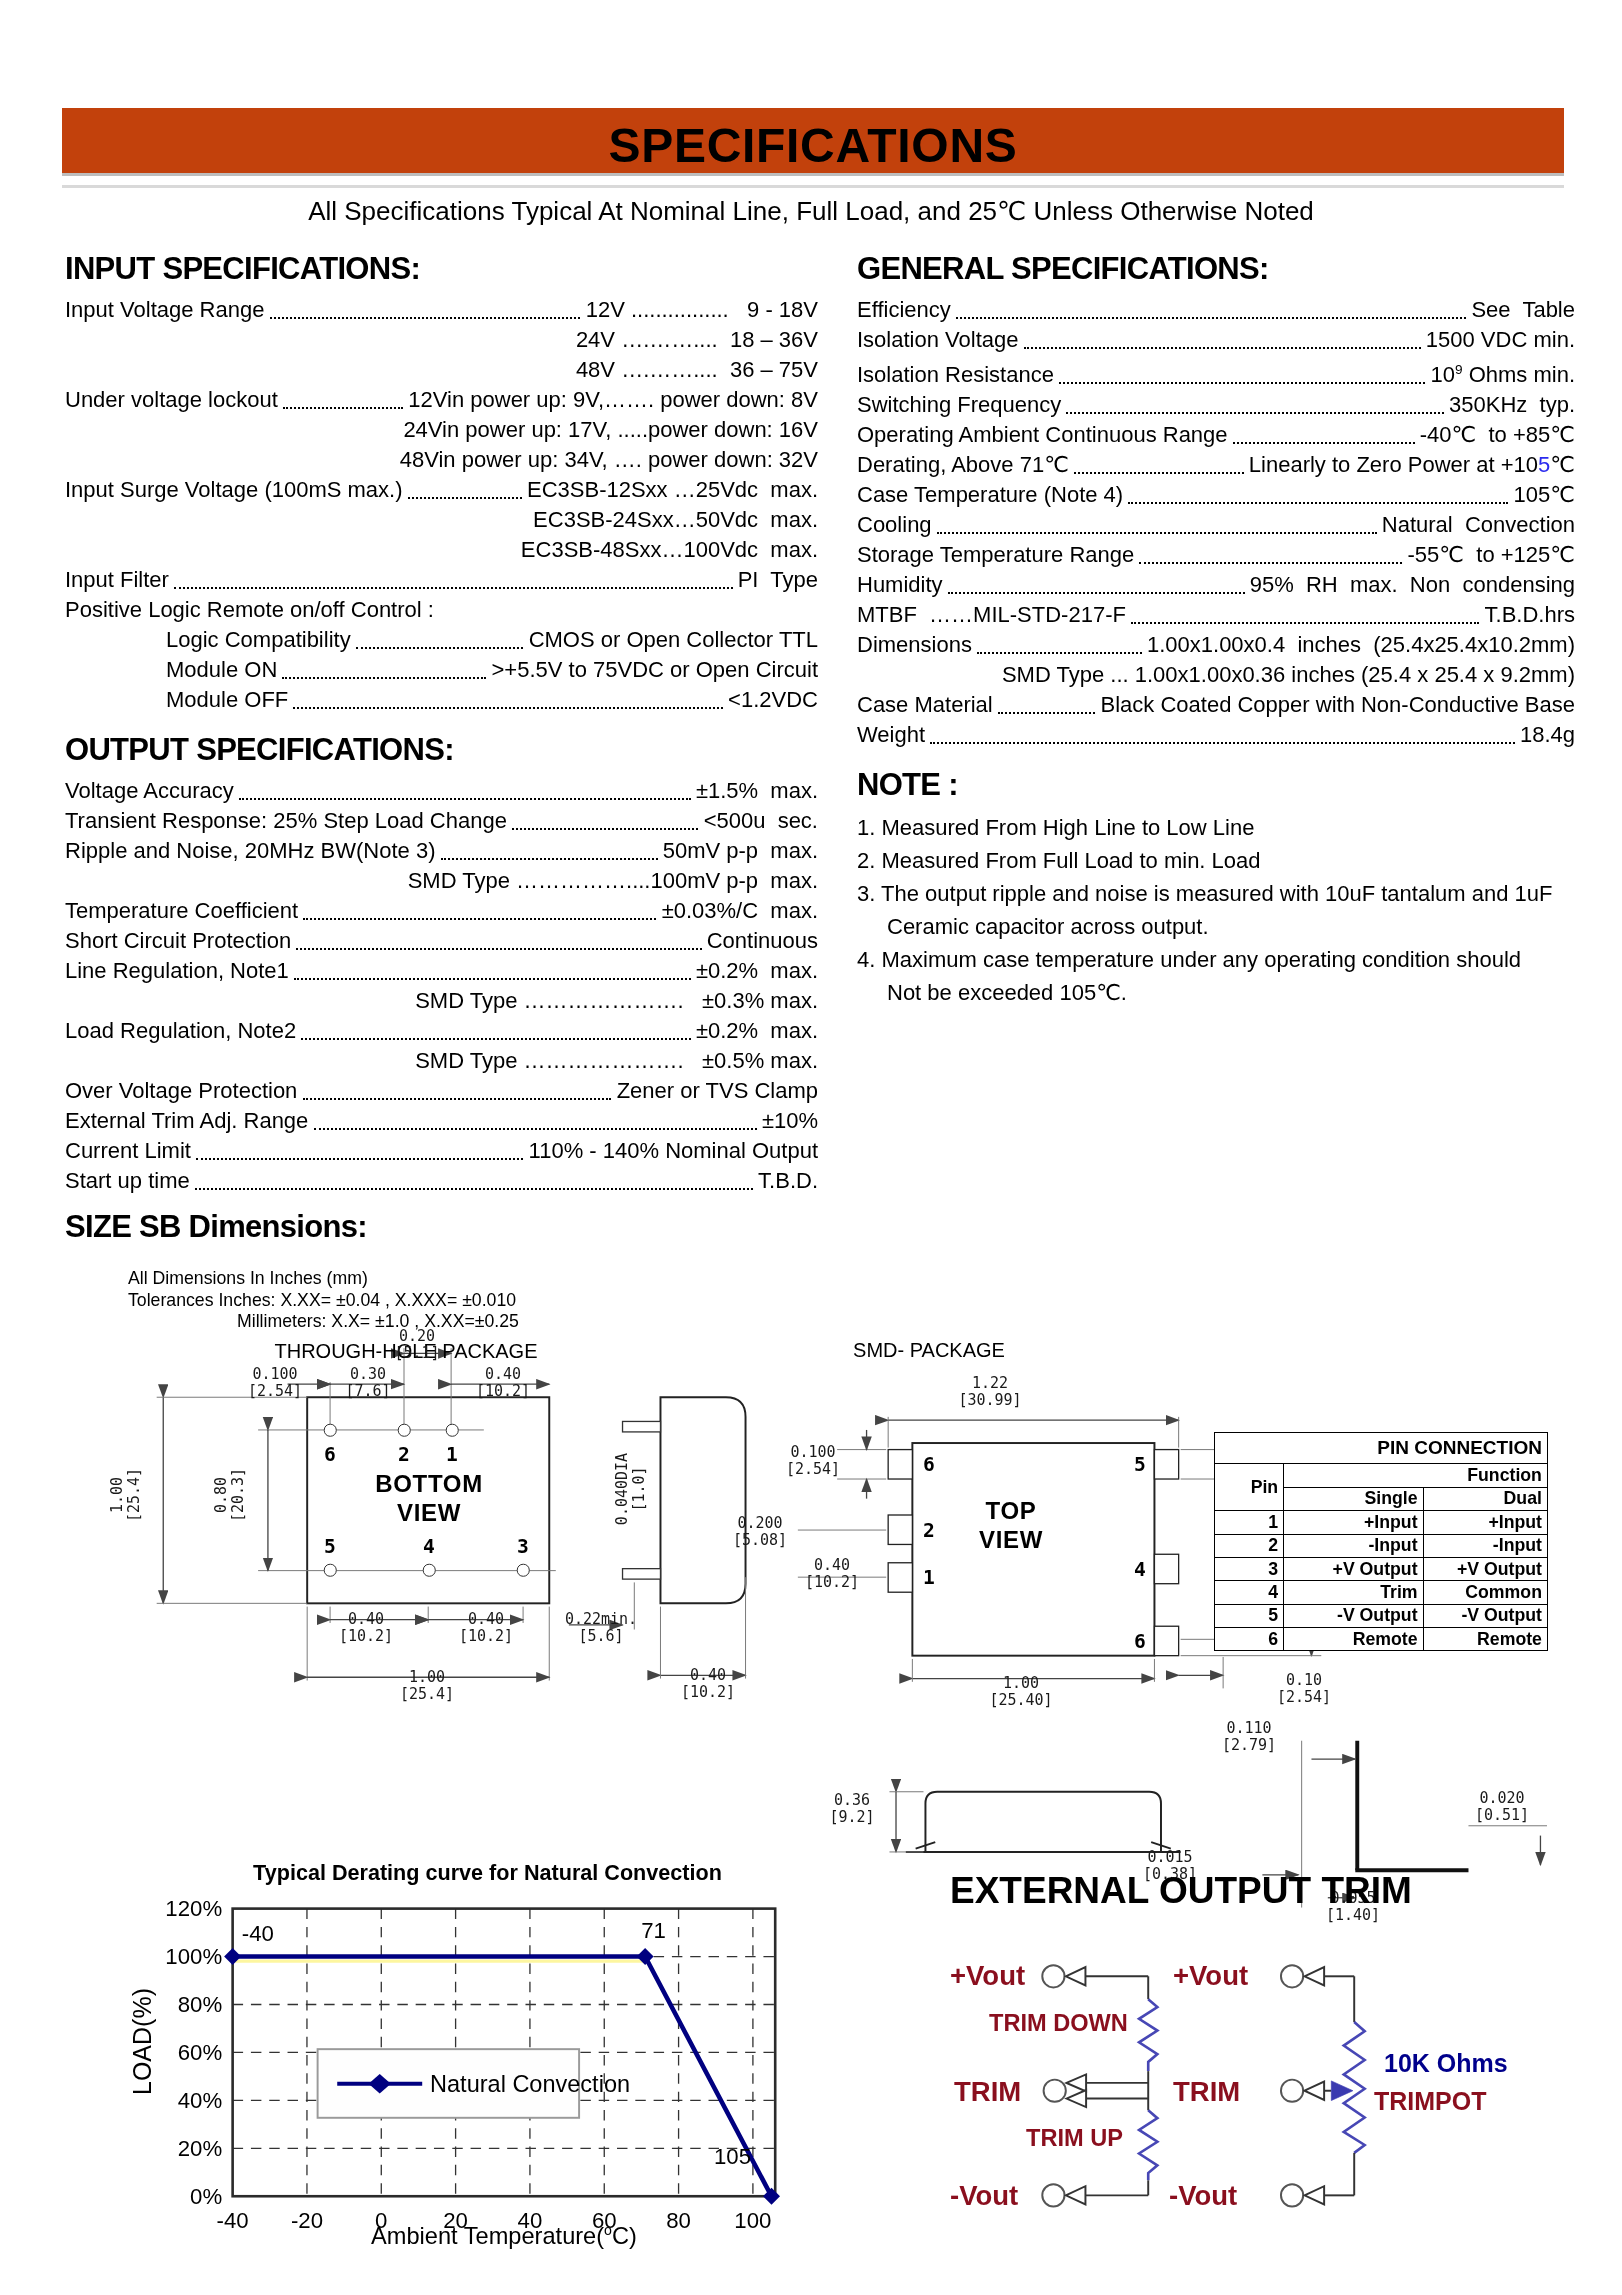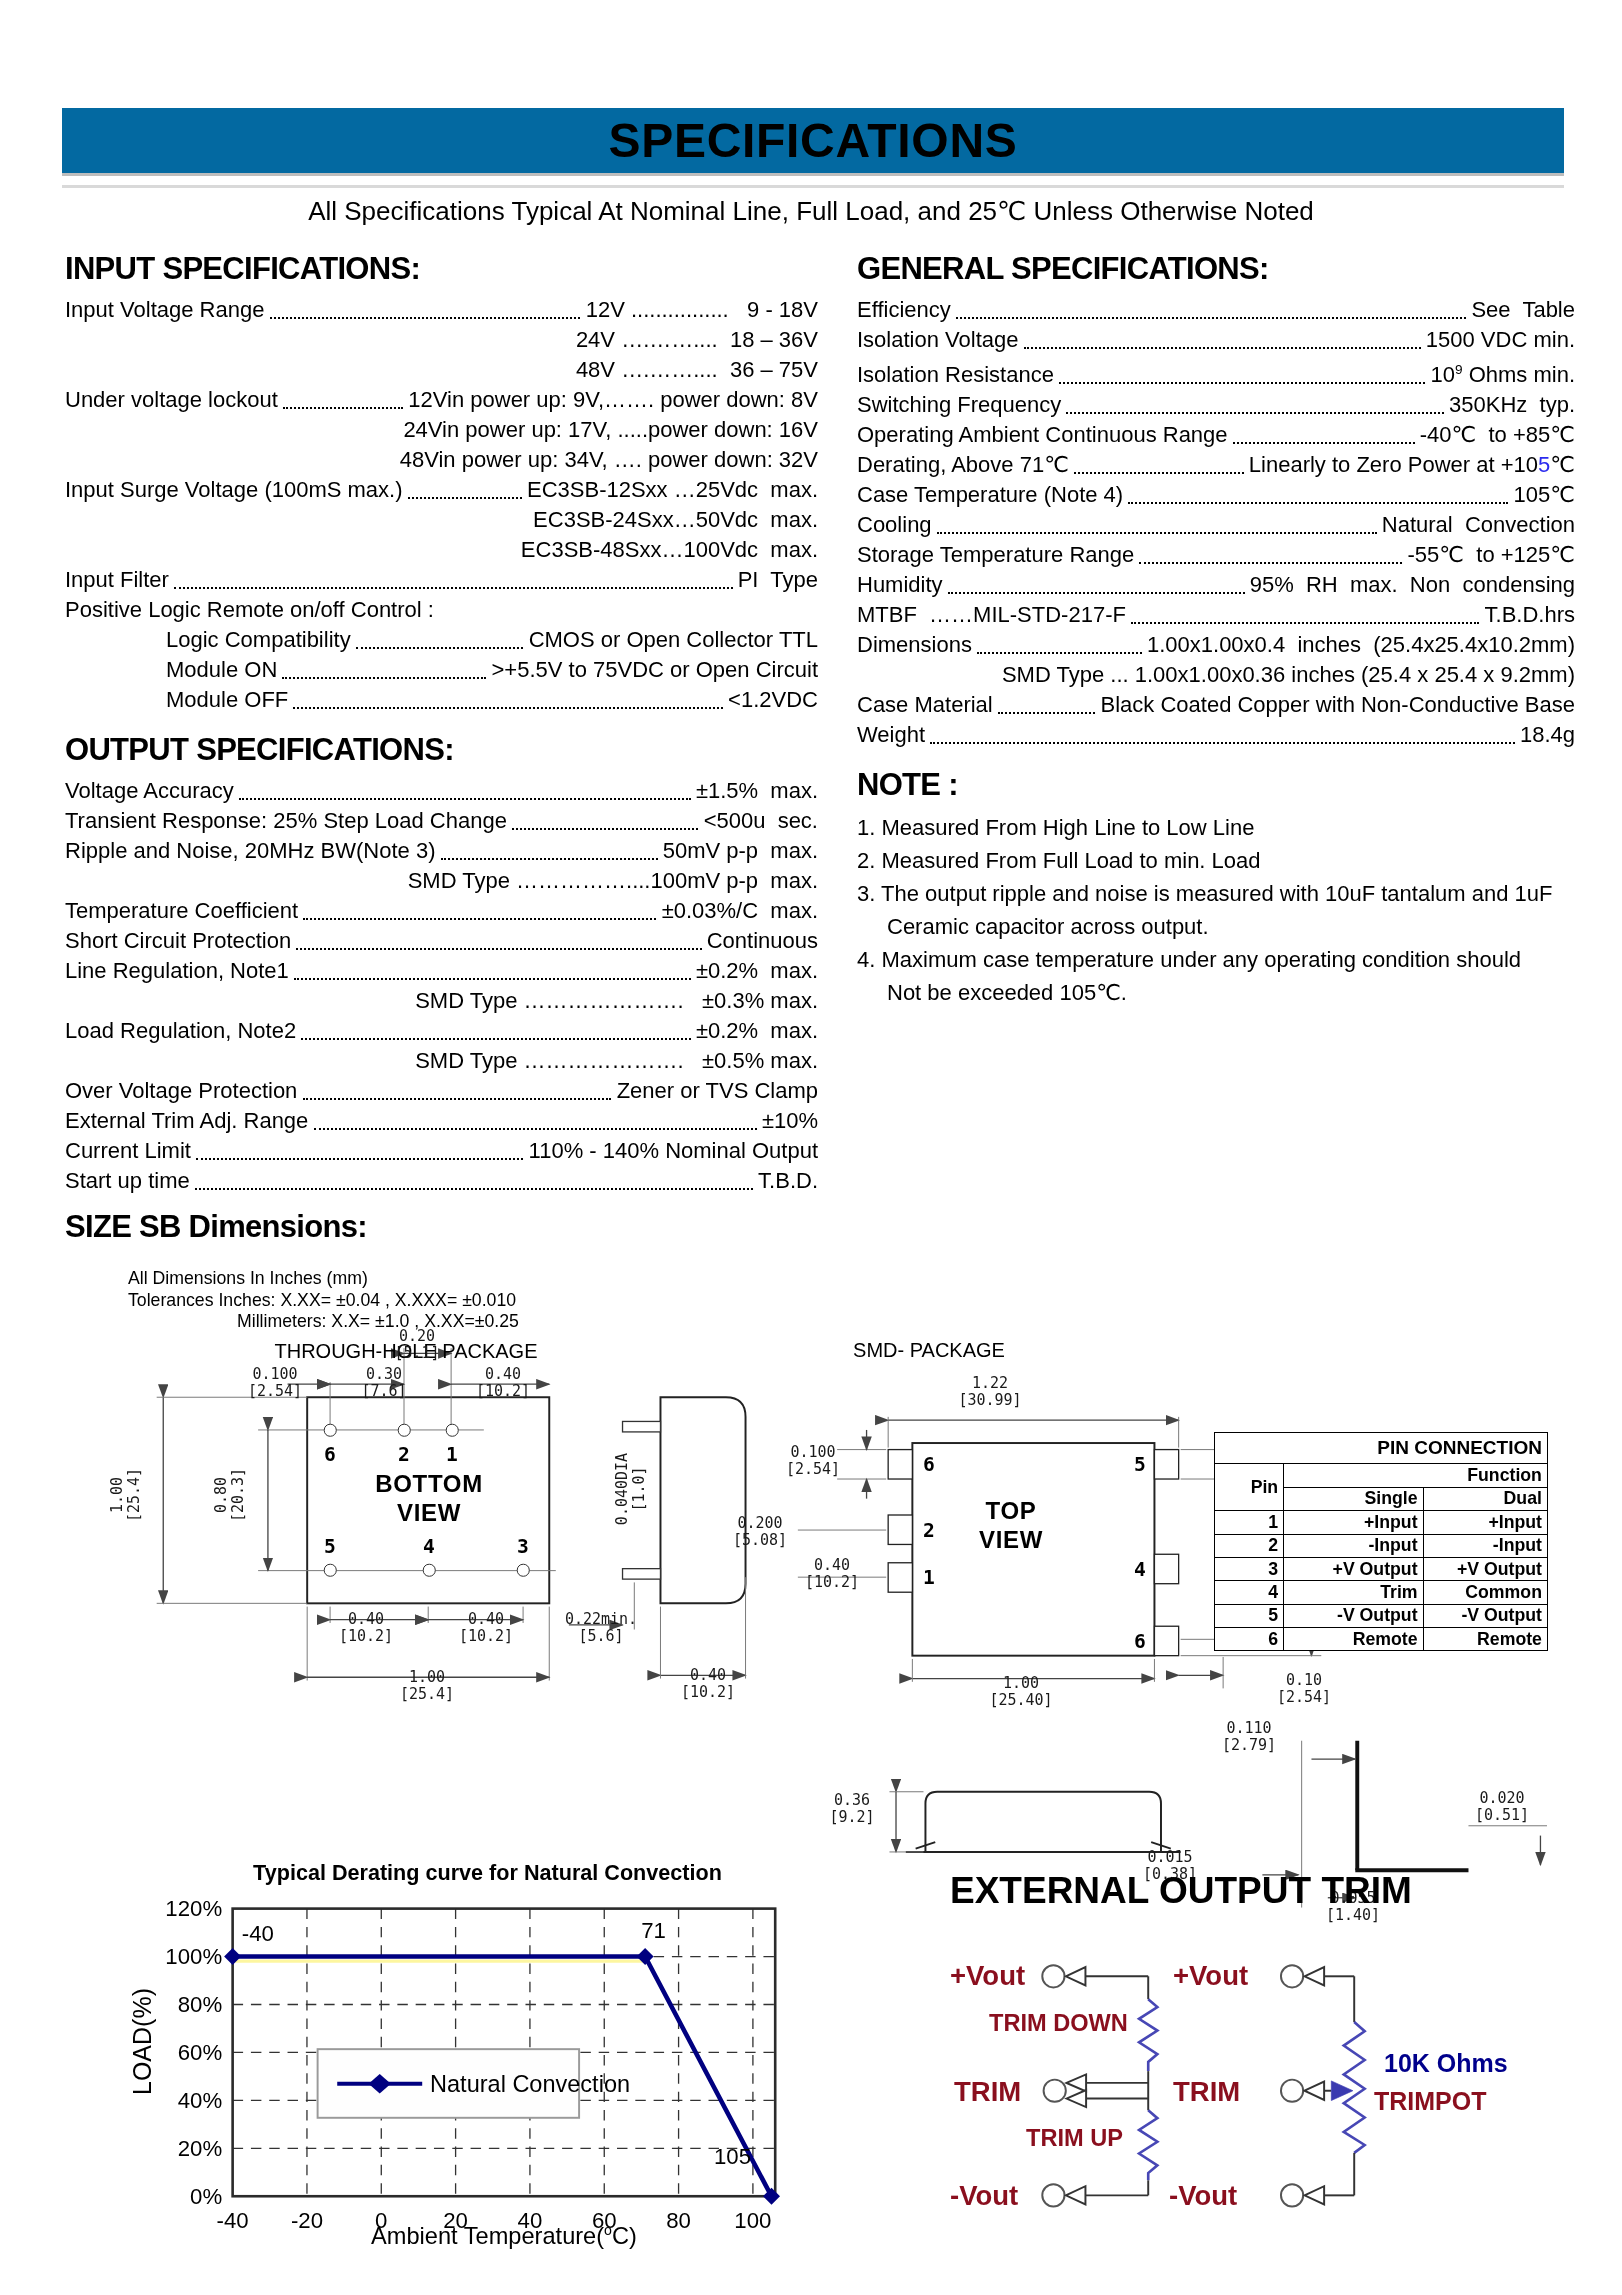--- a/index.html
+++ b/index.html
@@ -1,20 +1,20 @@
 <!DOCTYPE html>
 <html style="font-size:10.5px"><head>
 <meta charset="utf-8">
 <style>
   html,body{margin:0;padding:0;background:#888;}
   .page{position:relative;width:1622px;height:2295px;background:#ffffff;overflow:hidden;
         font-family:"Liberation Sans","DejaVu Sans",sans-serif;color:#000;}
   
-  .titlebar{position:absolute;left:62px;top:108px;width:1502px;height:65px;background:#0369a1;
-            border-bottom:3.3px solid #bdbdbd;display:flex;align-items:center;justify-content:center;}
+  .titlebar{position:absolute;left:62px;top:108px;width:1502px;height:65px;background:#c2410c;
+            border-bottom:3.3px solid #bdbdbd;display:flex;align-items:flex-end;justify-content:center;}
   .titlebar-underline{position:absolute;left:62px;top:185px;width:1502px;height:2.6px;background:#d9d9d9;}
   .page-title{font-size:48px;font-weight:bold;letter-spacing:0.7px;}
   .subtitle{position:absolute;left:0;top:196px;width:1622px;text-align:center;font-size:26px;}
   
   .col{position:absolute;}
   .col-left{left:65px;top:251px;width:753px;}
   .col-right{left:857px;top:251px;width:718px;}
   .spec-heading{font-size:31px;font-weight:bold;margin:0 0 7.9px 0;letter-spacing:-0.7px;}
   .mt{margin-top:17px;}
   .spec-row{display:flex;align-items:baseline;font-size:22px;line-height:30px;}
@@ -418,21 +418,21 @@
   <div class="pinnum" style="left:929px;top:1530px;">2</div>
   <div class="pinnum" style="left:929px;top:1577px;">1</div>
   <div class="pinnum" style="left:1140px;top:1464px;">5</div>
   <div class="pinnum" style="left:1140px;top:1569px;">4</div>
   <div class="pinnum" style="left:1140px;top:1641px;">6</div>
 
   <div class="dim" style="left:417px;top:1328px;">0.20
 [5.1]</div>
   <div class="dim" style="left:275px;top:1366px;">0.100
 [2.54]</div>
-  <div class="dim" style="left:384px;top:1366px;">0.30
+  <div class="dim" style="left:368px;top:1366px;">0.30
 [7.6]</div>
   <div class="dim" style="left:503px;top:1366px;">0.40
 [10.2]</div>
   <div class="dim rot" style="left:126px;top:1495px;">1.00
 [25.4]</div>
   <div class="dim rot" style="left:230px;top:1495px;">0.80
 [20.3]</div>
   <div class="dim" style="left:366px;top:1611px;">0.40
 [10.2]</div>
   <div class="dim" style="left:486px;top:1611px;">0.40

